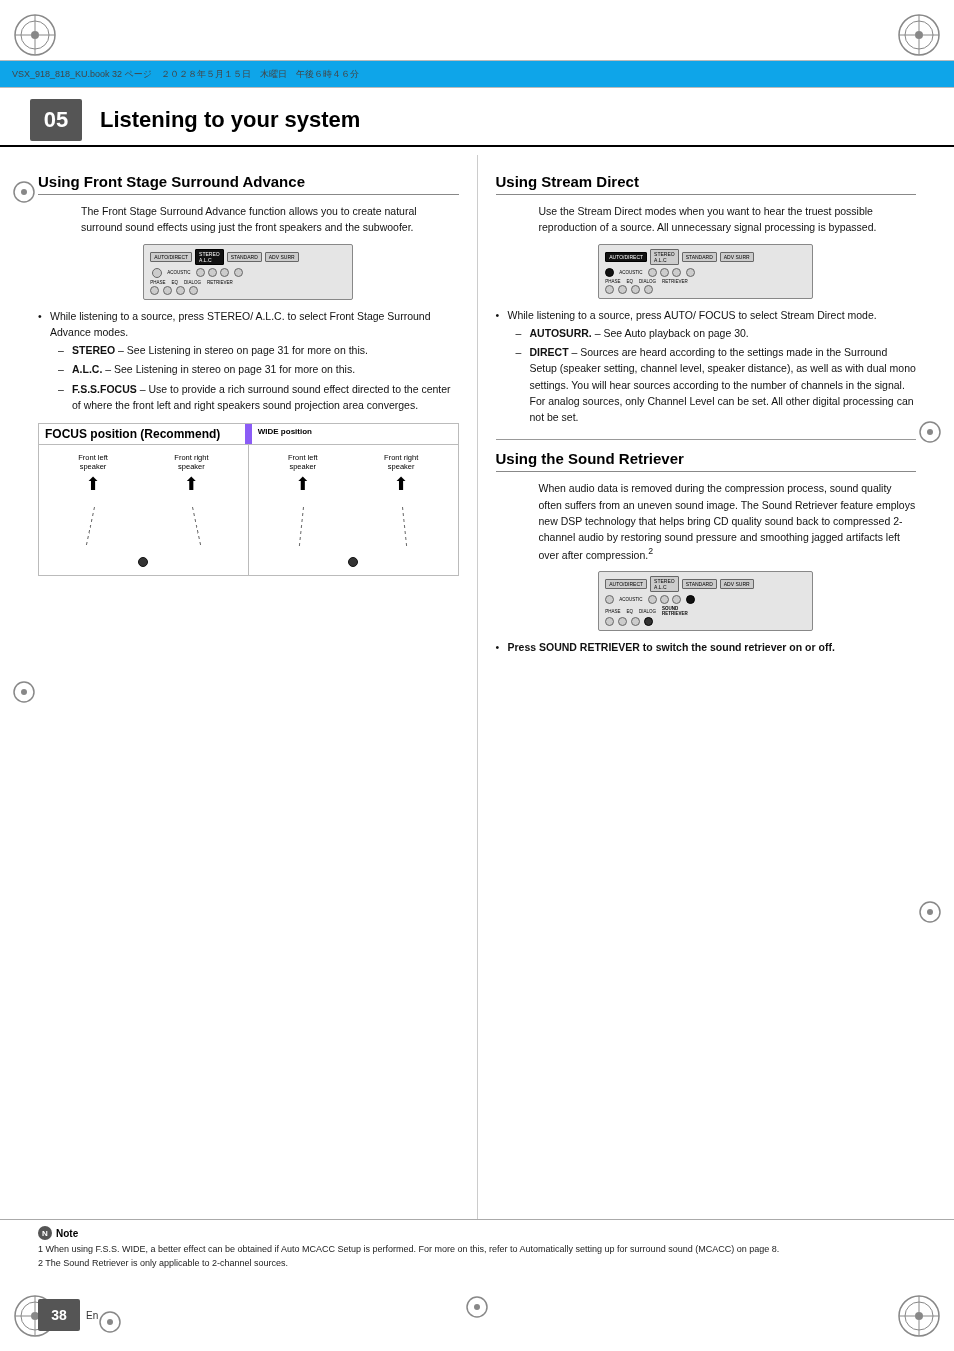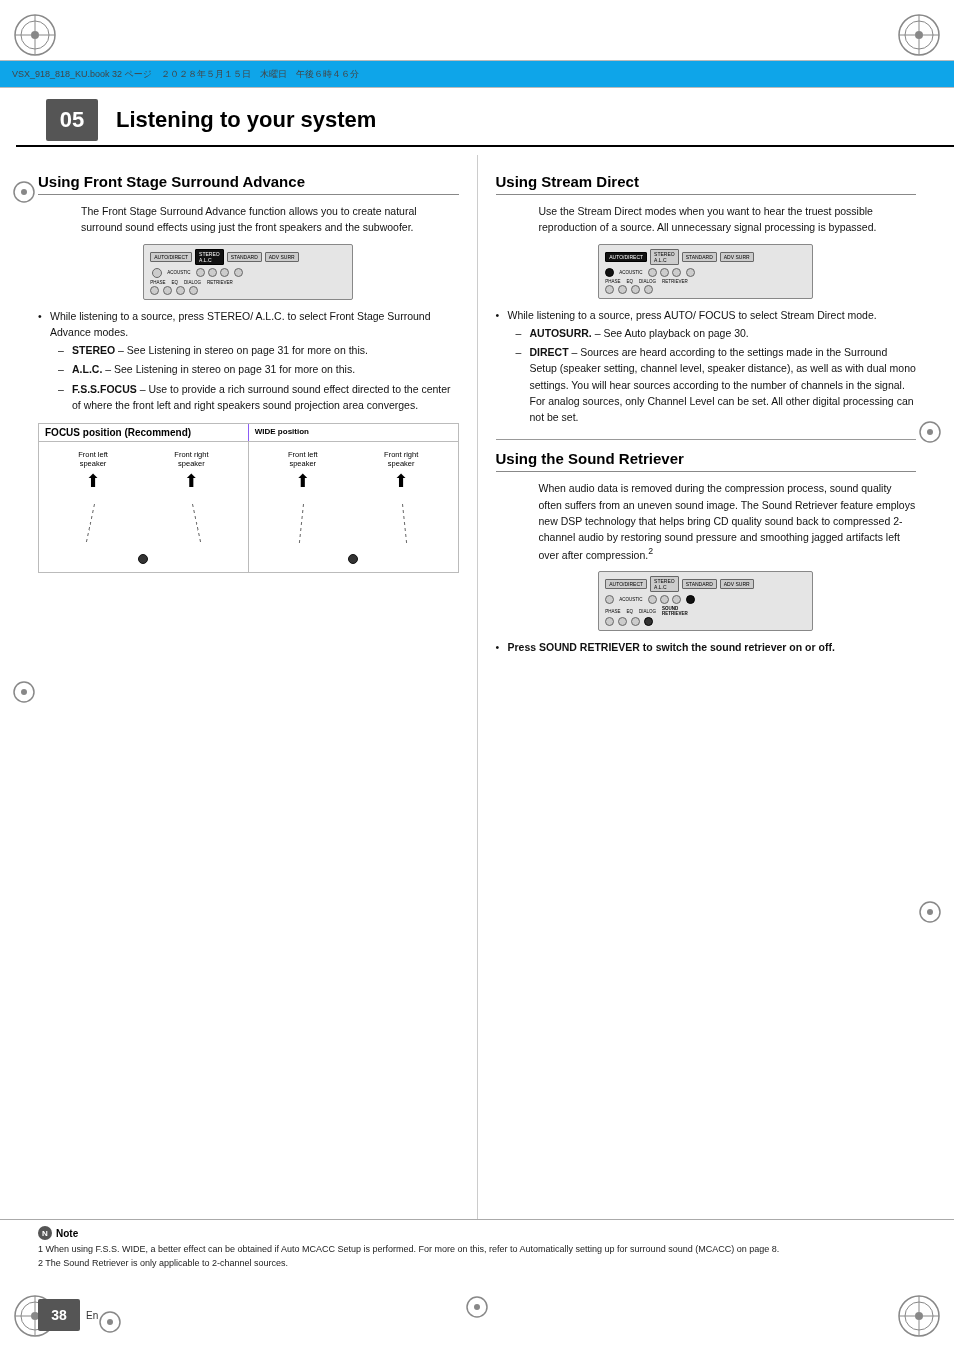--- a/index.html
+++ b/index.html
@@ -46,21 +46,21 @@
       align-items: center;
       padding: 0 12px;
       font-size: 9px;
       color: #444;
     }
 
     
     .chapter-header {
       position: absolute;
       top: 95px;
-      left: 16px;
+      left: 0;
       right: 0;
       height: 52px;
       display: flex;
       align-items: center;
       padding: 0 30px;
       border-bottom: 2px solid #000;
     }
 
     .chapter-number {
       background: #555;
@@ -459,21 +459,21 @@
           </li>
           <li>
             <span class="bold">F.S.S.FOCUS</span> – Use to provide a rich surround sound effect directed to the center of where the front left and right speakers sound projection area converges.
           </li>
         </ul>
       </li>
     </ul>
 
     <div class="speaker-diagram">
       <div class="diagram-header">
-        <div style="flex:1; padding:3px 6px; border-right:1px solid #8b5cf6; font-size:10px; font-weight:bold;">
+        <div style="flex:1; padding:3px 6px; border-right:7px solid #8b5cf6; font-size:12px; font-weight:bold;">
           <span>FOCUS position (Recommend)</span>
         </div>
         <div style="flex:1; padding:3px 6px; font-size:8px; font-weight:bold;">
           <span>WIDE position</span>
         </div>
       </div>
       <div class="diagram-body">
 
         <div class="diagram-half" style="display:flex; flex-direction:column; padding:8px 6px; border-right:1px solid #bbb;">
           <div style="display:flex; justify-content:space-around; margin-bottom:4px;">

